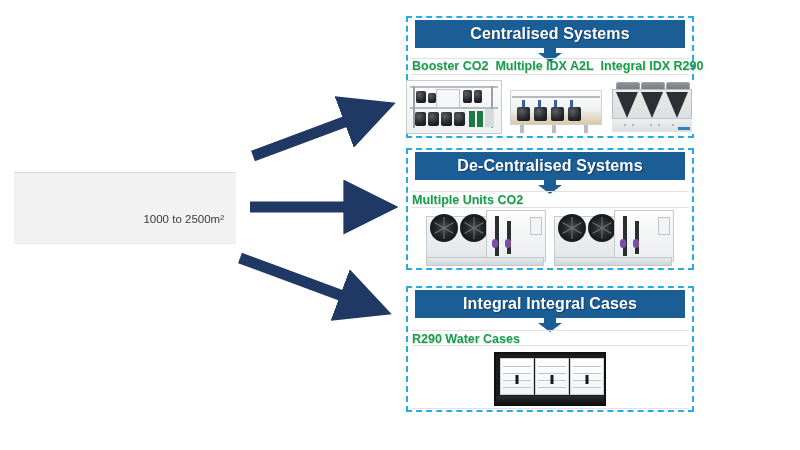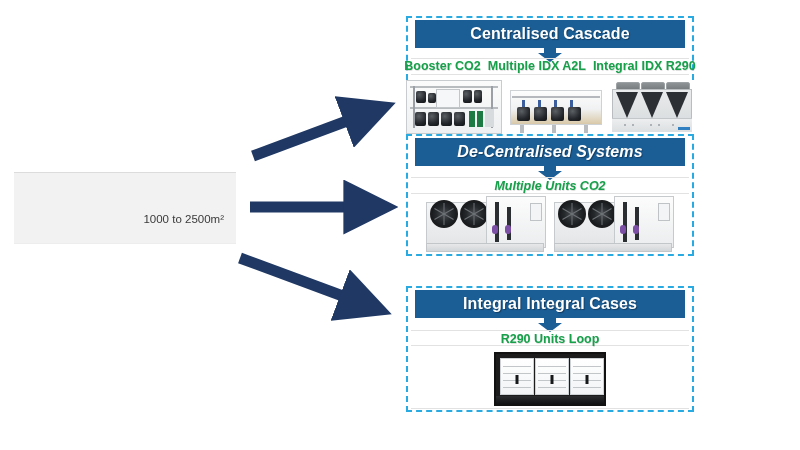--- a/index.html
+++ b/index.html
@@ -63,21 +63,21 @@
   
   .panel {
     position: absolute;
     left: 406px;
     width: 288px;
     box-sizing: border-box;
     border: 2px dashed #29ABE2;
     background: #ffffff;
   }
   #panel-0 { top: 16px;  height: 122px; }
-  #panel-1 { top: 134px; height: 122px; font-style: italic; }
+  #panel-1 { top: 148px; height: 122px; }
   #panel-2 { top: 286px; height: 126px; }
 
   .panel-inner {
     position: absolute;
     left: 0; top: 0; right: 0; bottom: 0;
   }
 
   .panel-header {
     position: absolute;
     left: 7px;
@@ -113,21 +113,20 @@
     right: 3px;
     height: 1px;
     background: #e2e2e2;
   }
 
   .label-row {
     position: absolute;
     left: 4px;
     right: 4px;
     display: flex;
-    justify-content: center;
     align-items: baseline;
     gap: 8px;
     white-space: nowrap;
   }
   .green-label {
     color: #16A04A;
     font-size: 12.5px;
     font-weight: bold;
     text-shadow: 0.5px 0.5px 0 rgba(0,0,0,0.12);
     white-space: nowrap;
@@ -381,21 +380,21 @@
       </marker>
     </defs>
     <line x1="253" y1="156" x2="371" y2="112" stroke="#1F3864" stroke-width="11" marker-end="url(#ah)"></line>
     <line x1="250" y1="207" x2="372" y2="207" stroke="#1F3864" stroke-width="11" marker-end="url(#ah)"></line>
     <line x1="240" y1="258" x2="367" y2="305" stroke="#1F3864" stroke-width="11" marker-end="url(#ah)"></line>
   </svg>
 
   <div class="panel" id="panel-0">
     <div class="panel-inner">
       <div class="panel-header">
-        <span class="panel-header-text">Centralised Cascade</span>
+        <span class="panel-header-text">Centralised Systems</span>
       </div>
       <svg class="down-arrow" viewBox="0 0 26 16">
         <path d="M7,0 L19,0 L19,7 L25,7 L13,16 L1,7 L7,7 Z" fill="#1B5E96"></path>
       </svg>
       <div class="hairline" style="top:40px;"></div>
       <div class="hairline" style="top:56px;"></div>
       <div class="label-row" style="top:41px; gap:7px;">
         <span class="green-label">Booster CO2</span>
         <span class="green-label">Multiple IDX A2L</span>
         <span class="green-label">Integral IDX R290</span>
@@ -535,21 +534,21 @@
     <div class="panel-inner">
       <div class="panel-header">
         <span class="panel-header-text">Integral Integral Cases</span>
       </div>
       <svg class="down-arrow" viewBox="0 0 26 16">
         <path d="M7,0 L19,0 L19,7 L25,7 L13,16 L1,7 L7,7 Z" fill="#1B5E96"></path>
       </svg>
       <div class="hairline" style="top:42px;"></div>
       <div class="hairline" style="top:57px;"></div>
       <div class="label-row" style="top:44px;">
-        <span class="green-label">R290 Units Loop</span>
+        <span class="green-label">R290 Water Cases</span>
       </div>
       <div class="img-row" style="top:60px; height:58px;">
         <div class="equip">
           <div class="dcase">
             <div class="bay" style="left:4px;">
               <div class="shelf" style="top:7px;"></div>
               <div class="shelf" style="top:14px;"></div>
               <div class="shelf" style="top:21px;"></div>
               <div class="shelf" style="top:28px;"></div>
               <div class="price" style="top:16px;"></div>

